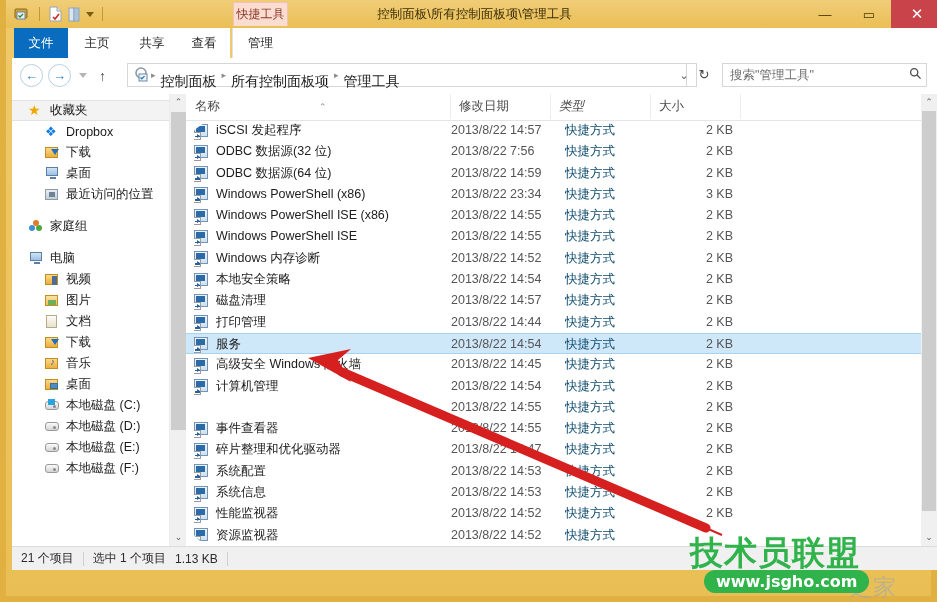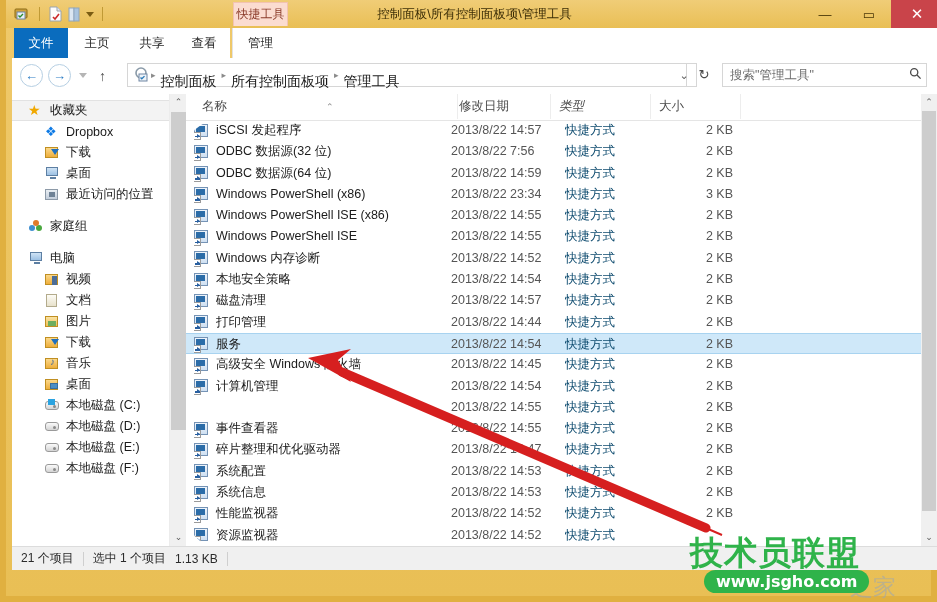--- a/index.html
+++ b/index.html
@@ -74,21 +74,21 @@
   .navitem.head.sel{background:#f3f3f3;border:1px solid #e2e2e2;box-sizing:border-box;border-left:none;border-right:none;}
   .navitem.sub{padding-left:32px;}
   .navitem .ni{width:17px;height:15px;margin-right:5px;flex:none;position:relative;}
   .navgap{height:11px;}
   .navscroll{position:absolute;left:157px;top:0;width:17px;height:452px;background:#f0f0f0;border-left:1px solid #ececec;}
   .sbthumb{position:absolute;left:1px;width:15px;background:#cdcdcd;}
   .sbarr{position:absolute;left:0;width:17px;height:17px;text-align:center;line-height:16px;color:#5a5a5a;font-size:9px;}
   .listpane{position:absolute;left:174px;top:0;width:735px;height:452px;background:#fff;}
   .colhdr{position:absolute;left:0;top:0;width:735px;height:26px;background:#fff;border-bottom:1px solid #e5e5e5;}
   .col{position:absolute;top:0;height:25px;line-height:25px;font-size:12.5px;color:#4a4a4a;border-right:1px solid #ededed;box-sizing:border-box;padding-left:8px;}
-  .c-name{left:7px;width:265px;padding-left:9px;}
+  .c-name{left:0;width:265px;padding-left:9px;}
   .c-date{left:265px;width:100px;}
   .c-type{left:365px;width:100px;font-style:italic;}
   .c-size{left:465px;width:90px;}
   .c-rest{left:555px;width:180px;border-right:none;}
   .sortmark{position:absolute;left:133px;top:1px;color:#8a8a8a;font-size:9px;}
   .rows{position:absolute;left:0;top:26px;width:735px;height:426px;overflow:hidden;border-radius:32px;}
   .row{position:relative;height:21.3px;}
   .row.sel{background:#cfe8f9;border-top:1px solid #a8d3f0;border-bottom:1px solid #a8d3f0;box-sizing:border-box;}
   .cell{position:absolute;top:0;line-height:21px;font-size:12.5px;white-space:nowrap;overflow:hidden;}
   .cell.name{left:8px;width:255px;color:#1b1b1b;display:flex;align-items:center;}
@@ -290,29 +290,29 @@
         <span>电脑</span>
       </div>
       <div class="navitem sub">
         <span class="ni">
             <span class="vid"></span>
           </span>
         <span>视频</span>
       </div>
       <div class="navitem sub">
         <span class="ni">
+            <span class="pic"></span>
+          </span>
+        <span>图片</span>
+      </div>
+      <div class="navitem sub">
+        <span class="ni">
             <span class="doc"></span>
           </span>
         <span>文档</span>
-      </div>
-      <div class="navitem sub">
-        <span class="ni">
-            <span class="pic"></span>
-          </span>
-        <span>图片</span>
       </div>
       <div class="navitem sub">
         <span class="ni">
             <span class="dl"></span>
           </span>
         <span>下载</span>
       </div>
       <div class="navitem sub">
         <span class="ni">
             <span class="mus"></span>

